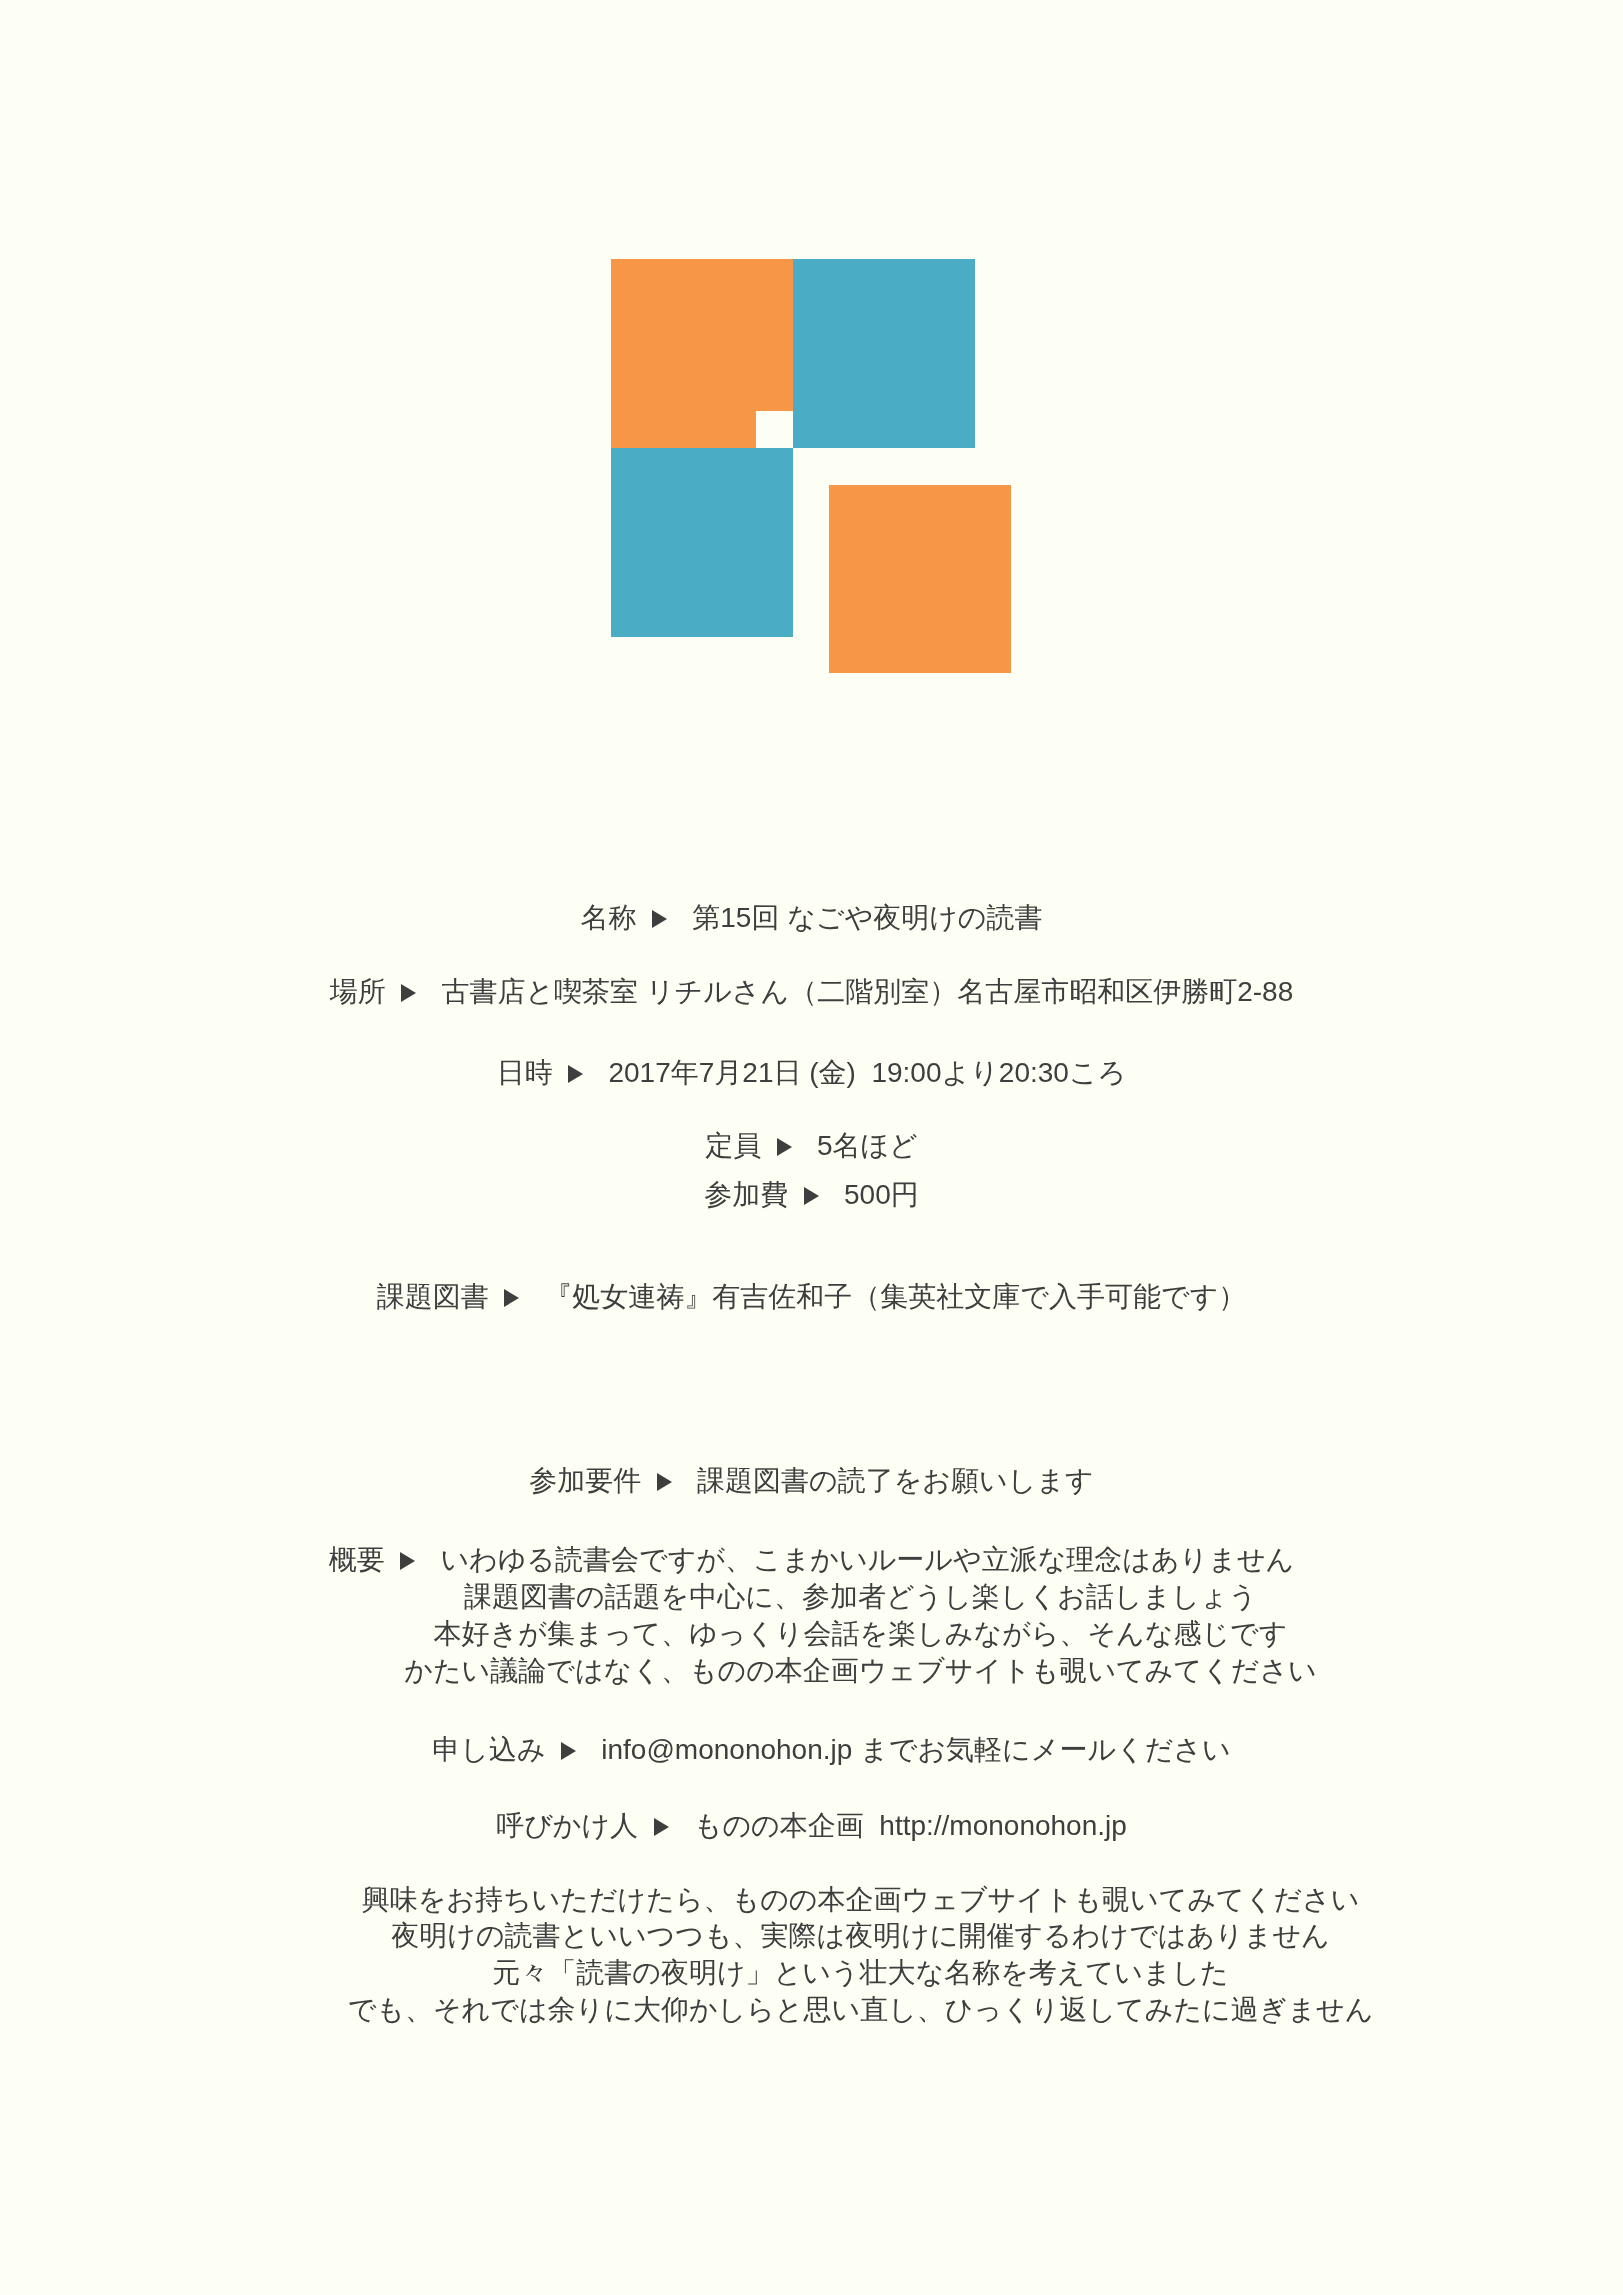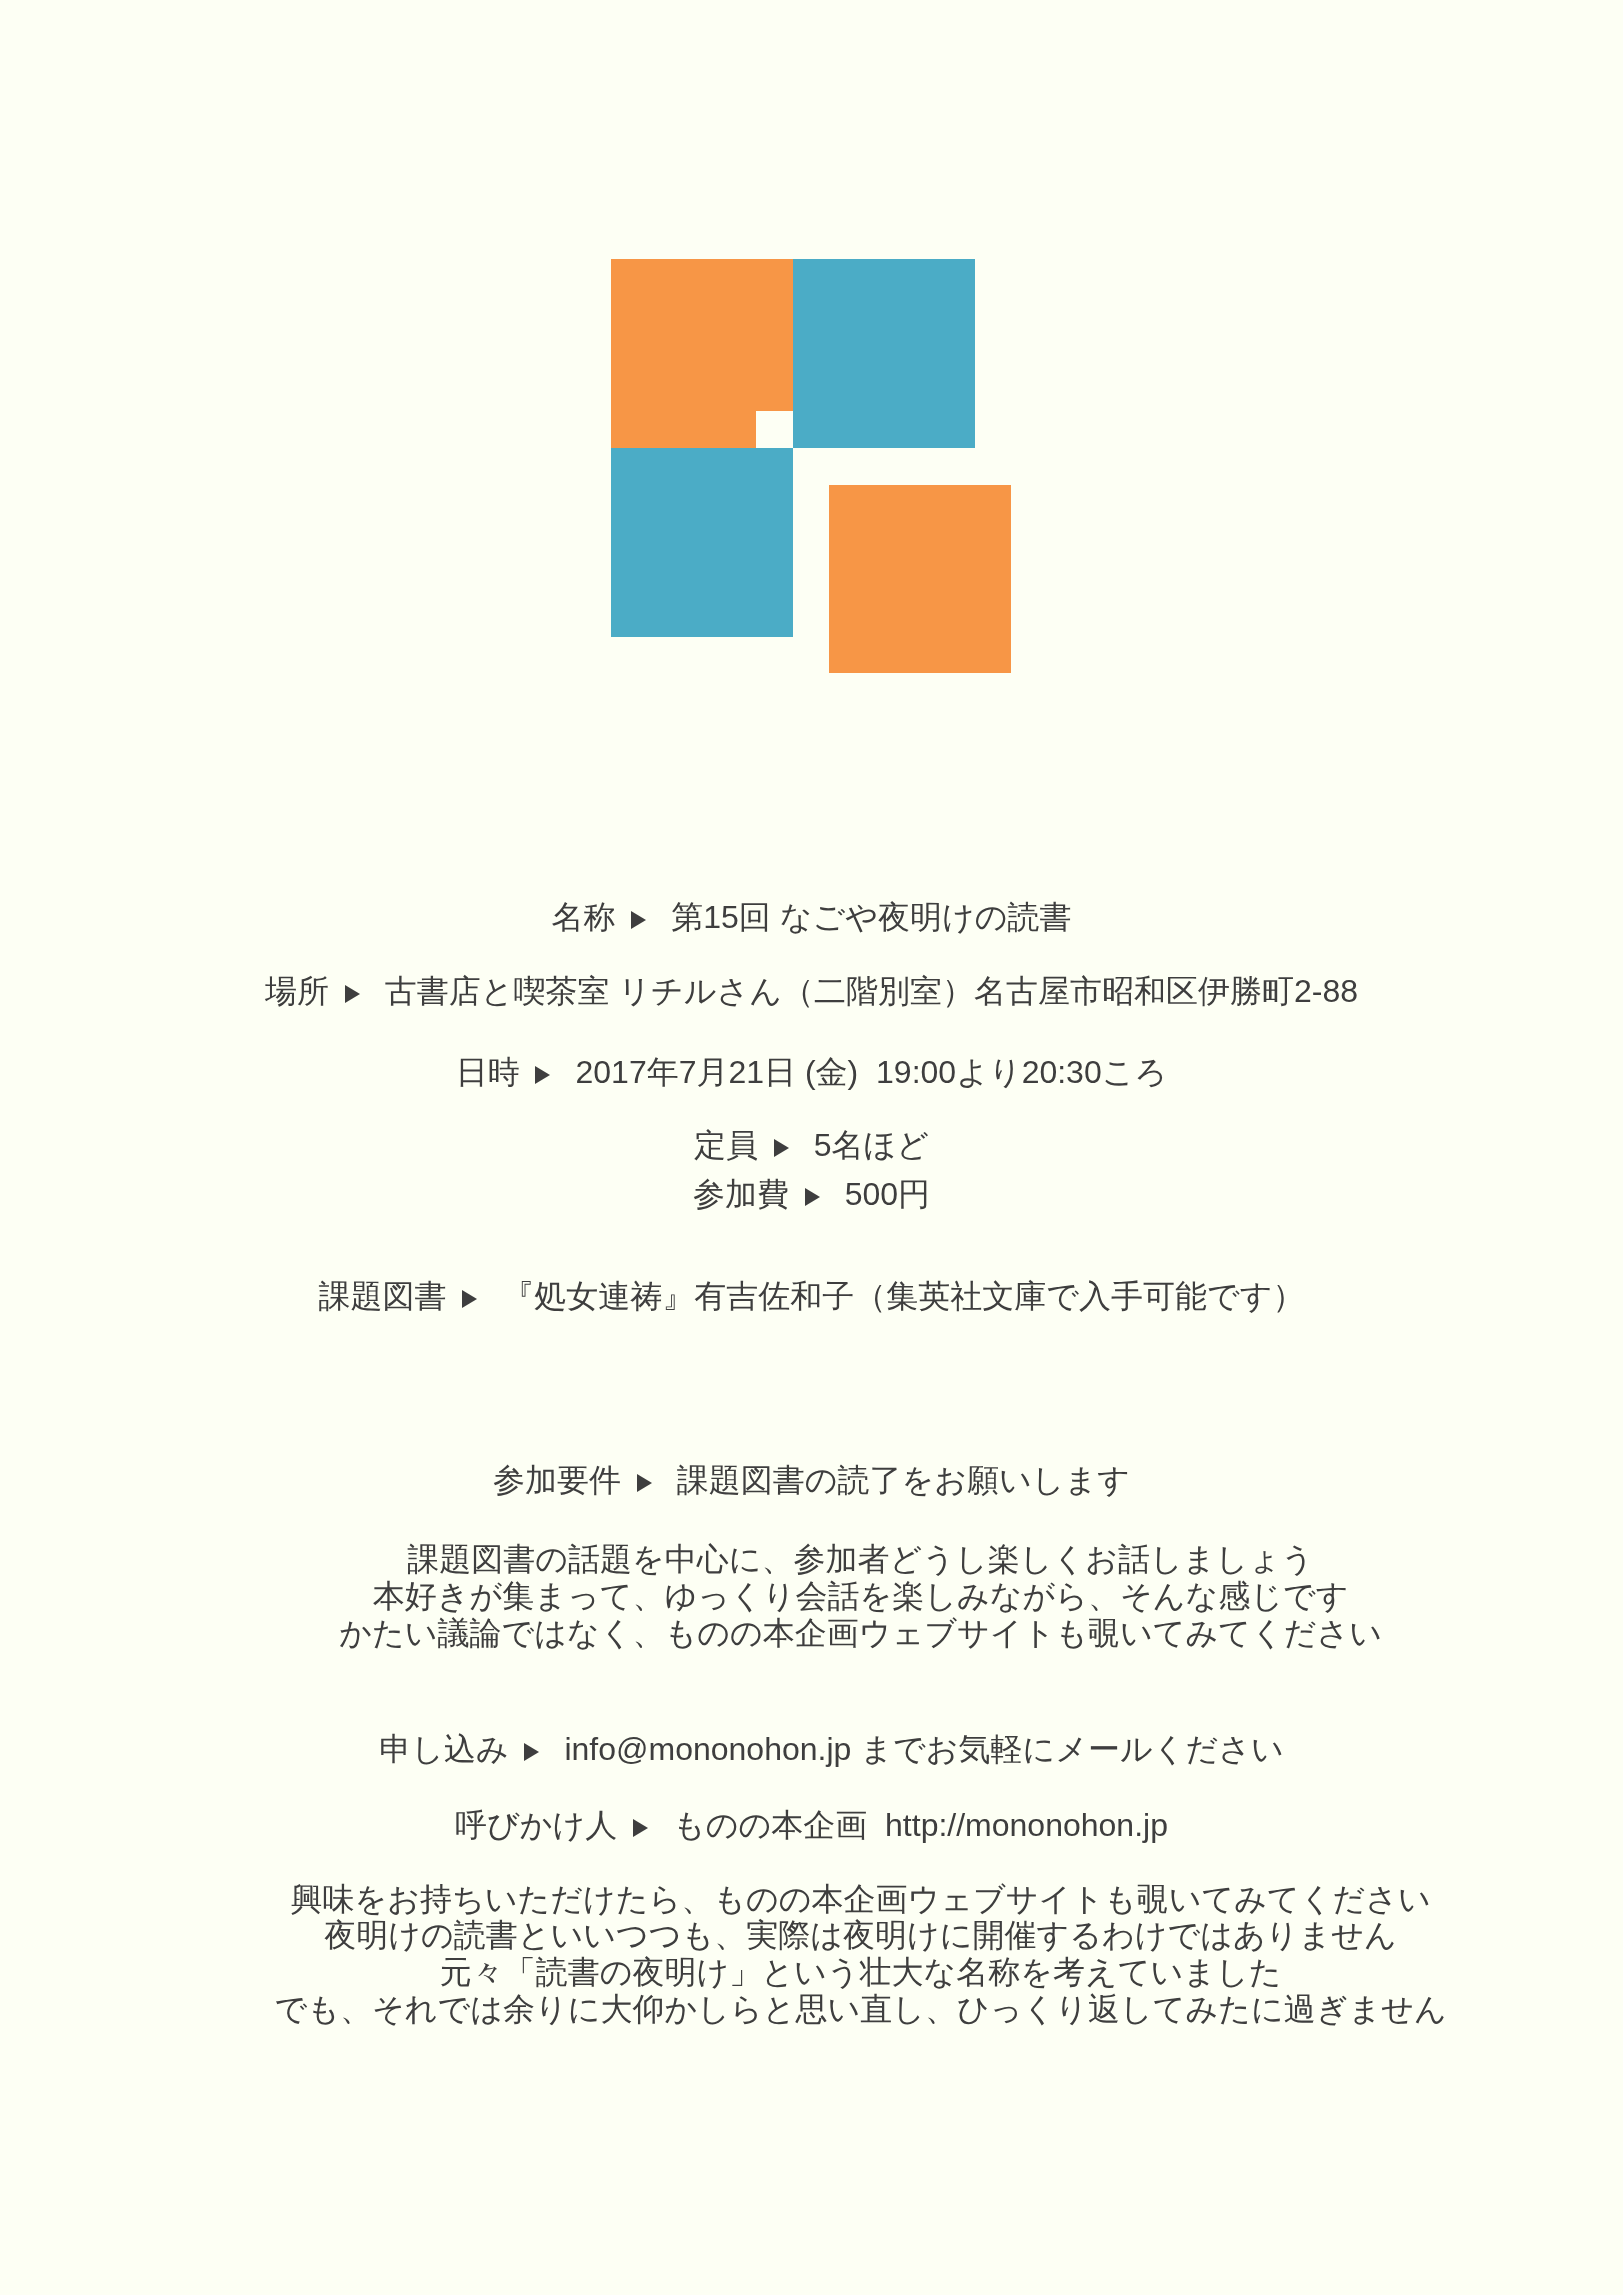--- a/index.html
+++ b/index.html
@@ -16,21 +16,21 @@
   .sq{position:absolute;}
   .sq-tl{left:0;top:0;width:182px;height:189px;background:var(--orange,#F79646);}
   .notch{position:absolute;right:0;bottom:0;width:37px;height:37px;background:var(--bg,#FDFFF4);}
   .sq-tr{left:182px;top:0;width:182px;height:189px;background:var(--teal,#4BACC6);}
   .sq-bl{left:0;top:189px;width:182px;height:189px;background:var(--teal,#4BACC6);}
   .sq-br{left:218px;top:226px;width:182px;height:188px;background:var(--orange,#F79646);}
   
   .entry{
     position:absolute;left:0;right:0;
     text-align:center;
-    font-size:32px;
+    font-size:28px;
     line-height:37px;
     white-space:pre-wrap;
   }
   .line{min-height:37px;}
   .line.cont{transform:translateX(49px);}
   .lbl{display:inline;}
   .arrow{
     display:inline-block;
     width:0;height:0;
     border-top:9.8px solid transparent;
@@ -55,21 +55,21 @@
   </div>
 
   <div>
       <div class="entry" style="top: 899px;"><div class="line"><span class="lbl">名称</span><span class="arrow"></span><span>第15回 なごや夜明けの読書</span></div></div>
       <div class="entry" style="top: 973px;"><div class="line"><span class="lbl">場所</span><span class="arrow"></span><span>古書店と喫茶室 リチルさん（二階別室）名古屋市昭和区伊勝町2-88</span></div></div>
       <div class="entry" style="top: 1054px;"><div class="line"><span class="lbl">日時</span><span class="arrow"></span><span>2017年7月21日 (金)  19:00より20:30ころ</span></div></div>
       <div class="entry" style="top: 1127px;"><div class="line"><span class="lbl">定員</span><span class="arrow"></span><span>5名ほど</span></div></div>
       <div class="entry" style="top: 1176px;"><div class="line"><span class="lbl">参加費</span><span class="arrow"></span><span>500円</span></div></div>
       <div class="entry" style="top: 1278px;"><div class="line"><span class="lbl">課題図書</span><span class="arrow"></span><span>『処女連祷』有吉佐和子（集英社文庫で入手可能です）</span></div></div>
       <div class="entry" style="top: 1464px; font-family: Liberation Mono, monospace;"><div class="line"><span class="lbl">参加要件</span><span class="arrow"></span><span>課題図書の読了をお願いします</span></div></div>
-      <div class="entry" style="top: 1541px;"><div class="line cont"><span>課題図書の話題を中心に、参加者どうし楽しくお話しましょう</span></div><div class="line cont"><span>本好きが集まって、ゆっくり会話を楽しみながら、そんな感じです</span></div><div class="line cont"><span>かたい議論ではなく、ものの本企画ウェブサイトも覗いてみてください</span></div></div>
+      <div class="entry" style="top: 1541px;"><div class="line"><span class="lbl">概要</span><span class="arrow"></span><span>いわゆる読書会ですが、こまかいルールや立派な理念はありません</span></div><div class="line cont"><span>課題図書の話題を中心に、参加者どうし楽しくお話しましょう</span></div><div class="line cont"><span>本好きが集まって、ゆっくり会話を楽しみながら、そんな感じです</span></div><div class="line cont"><span>かたい議論ではなく、ものの本企画ウェブサイトも覗いてみてください</span></div></div>
       <div class="entry" style="top: 1731px; padding-left: 40px;"><div class="line"><span class="lbl">申し込み</span><span class="arrow"></span><span>info@mononohon.jp までお気軽にメールください</span></div></div>
       <div class="entry" style="top: 1807px;"><div class="line"><span class="lbl">呼びかけ人</span><span class="arrow"></span><span>ものの本企画  http://mononohon.jp</span></div></div>
       <div class="entry" style="top: 1881px;"><div class="line cont"><span>興味をお持ちいただけたら、ものの本企画ウェブサイトも覗いてみてください</span></div></div>
       <div class="entry" style="top: 1917px;"><div class="line cont"><span>夜明けの読書といいつつも、実際は夜明けに開催するわけではありません</span></div><div class="line cont"><span>元々「読書の夜明け」という壮大な名称を考えていました</span></div><div class="line cont"><span>でも、それでは余りに大仰かしらと思い直し、ひっくり返してみたに過ぎません</span></div></div>
     </div>
 
 </div>
 
 
 </body></html>

